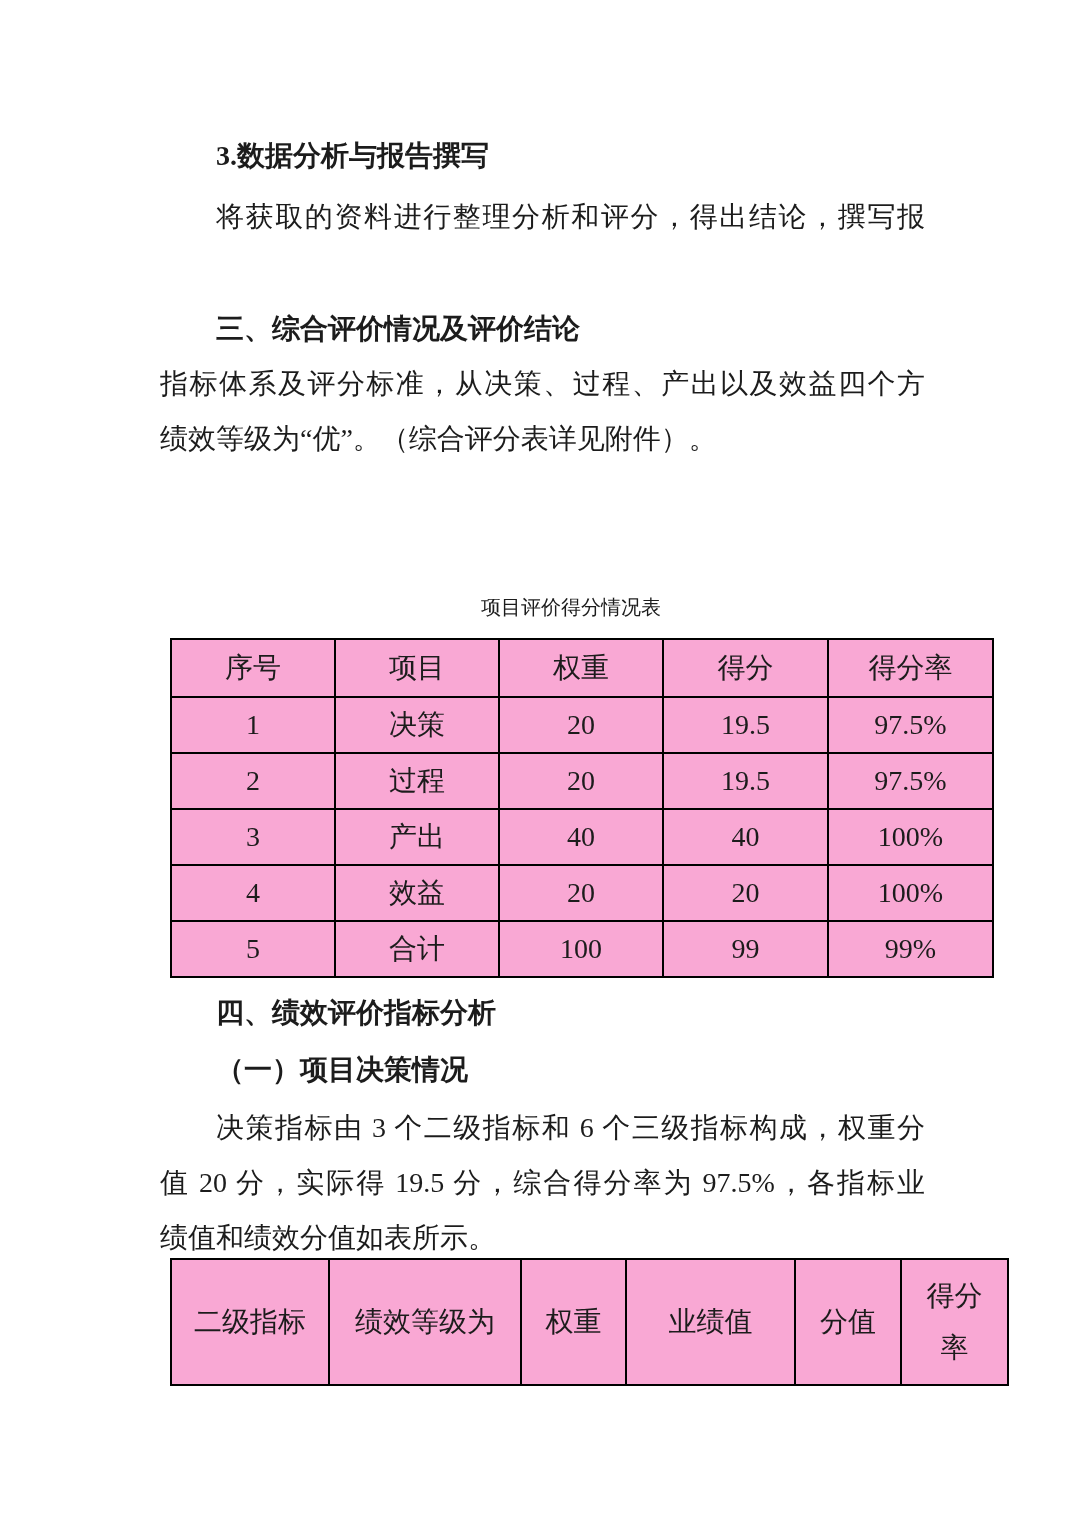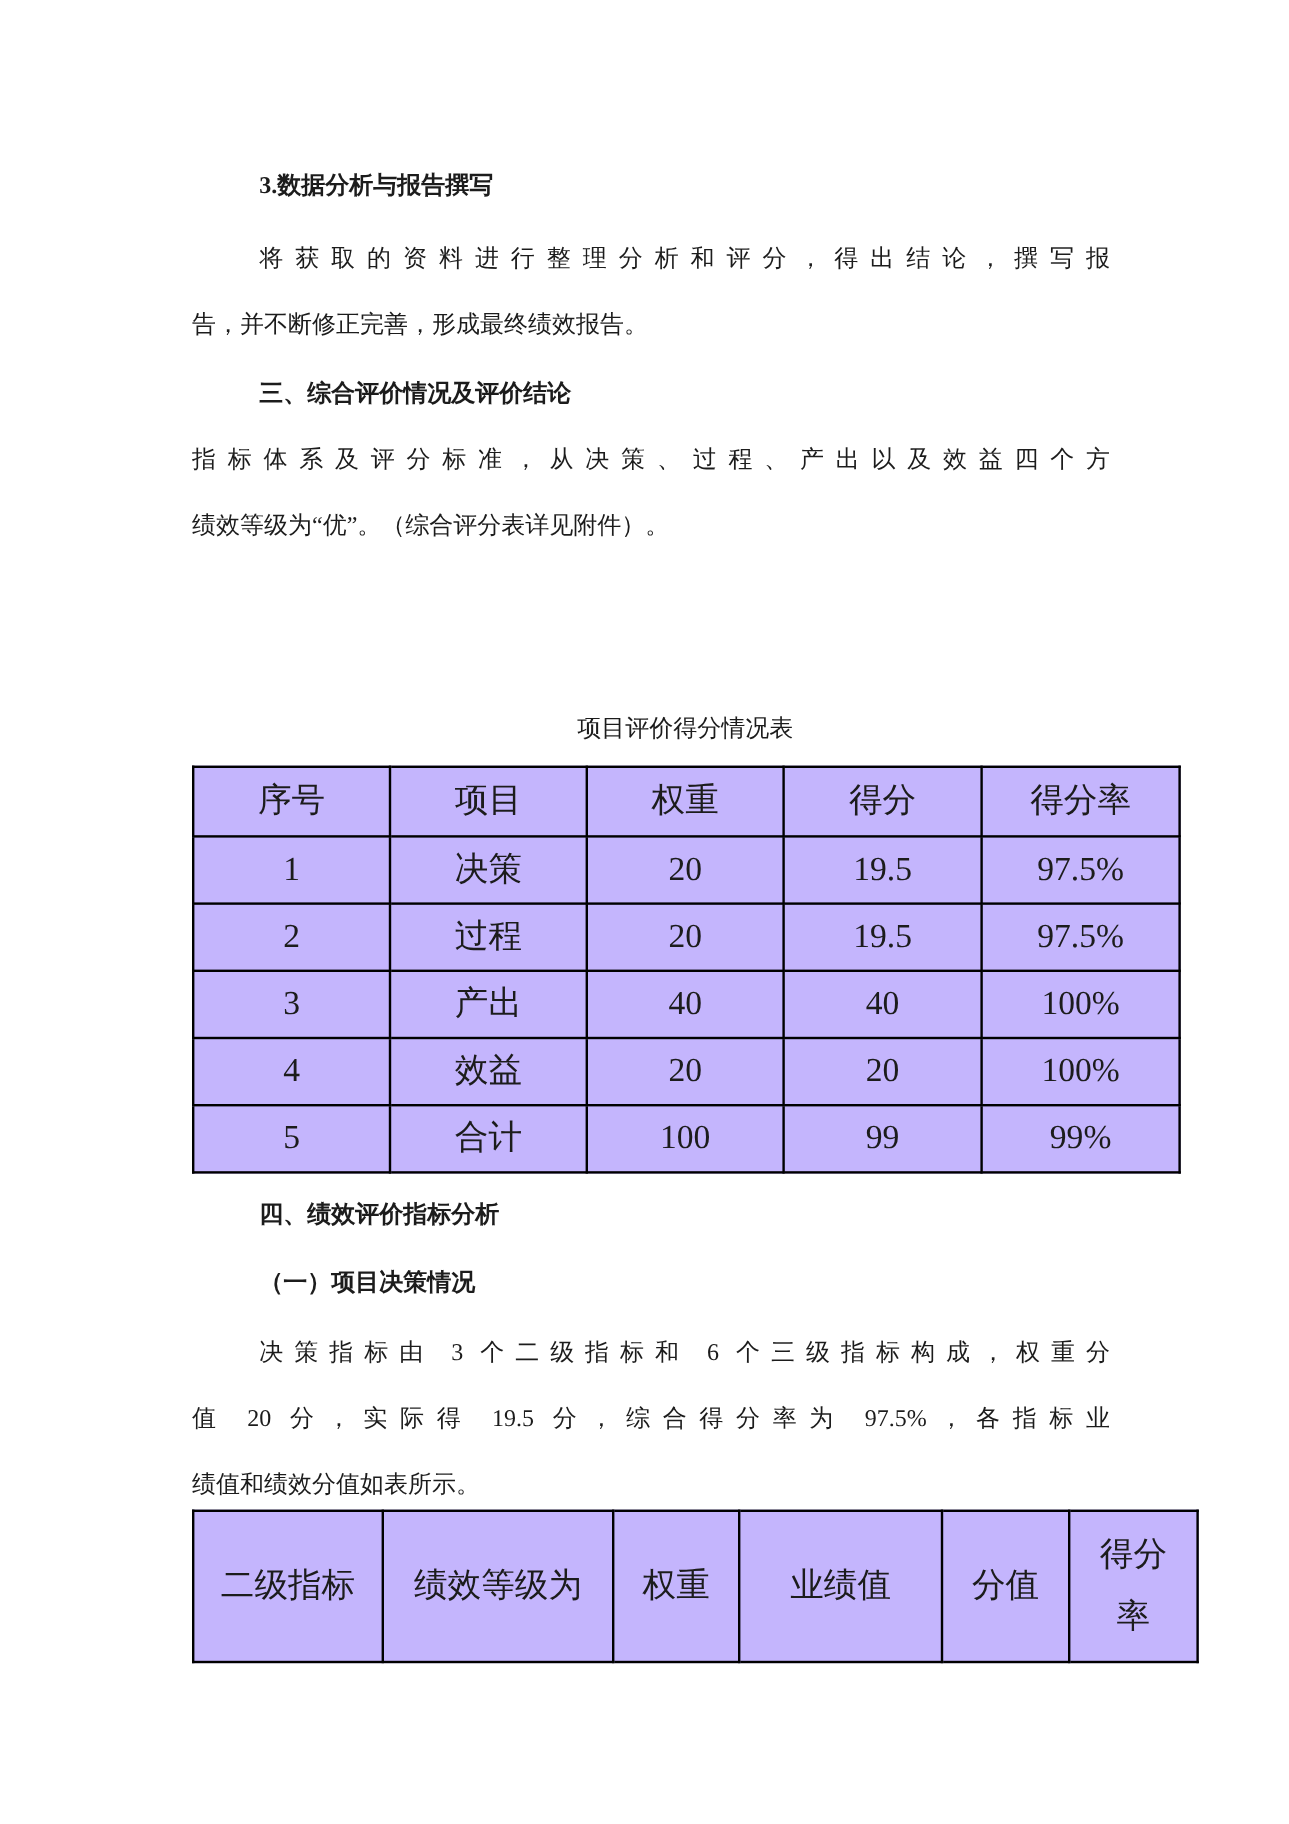--- a/index.html
+++ b/index.html
@@ -12,21 +12,21 @@
   .page {
     position: relative;
     width: 1074px; height: 1520px;
     background: #ffffff;
     overflow: hidden;
   }
   .block {
     position: absolute;
     left: 160px;
     width: 765px;
-    font-size: 20px;
+    font-size: 28px;
     line-height: 55px;
   }
   .heading { font-weight: bold; }
   .heading .line { padding-left: 56px; }
   .line { display: block; white-space: nowrap; }
   .line.indent { padding-left: 56px; }
   .line.fill {
     white-space: normal;
     text-align: justify;
     text-align-last: justify;
@@ -34,23 +34,24 @@
   .caption {
     position: absolute;
     left: 160px; width: 822px;
     font-size: 20px; line-height: 55px;
     text-align: center;
   }
   table.doc-table {
     position: absolute;
     border-collapse: collapse;
     table-layout: fixed;
-    background: #c4b5fd;
+    background: #f9a8d4;
     font-size: 28px;
     color: #1c1c1c;
+    margin-left: 10px;
   }
   table.doc-table th, table.doc-table td {
     border: 2px solid #000000;
     text-align: center;
     vertical-align: middle;
     font-weight: normal;
     padding: 0 10px;
     line-height: 40px;
   }
   table.t1 { left: 160px; top: 638px; width: 822px; height: 340px; }
@@ -64,21 +65,20 @@
 <body>
 
 <div class="page">
 
   <div class="block heading" style="top:128px">
     <span class="line">3.数据分析与报告撰写</span>
   </div>
 
   <div class="block" style="top:189px">
     <span class="line indent fill">将获取的资料进行整理分析和评分，得出结论，撰写报</span>
-    <span class="line">告，并不断修正完善，形成最终绩效报告。</span>
   </div>
 
   <div class="block heading" style="top:301px">
     <span class="line">三、综合评价情况及评价结论</span>
   </div>
 
   <div class="block" style="top:356px">
     <span class="line fill">指标体系及评分标准，从决策、过程、产出以及效益四个方</span>
     <span class="line">绩效等级为“优”。（综合评分表详见附件）。</span>
   </div>

